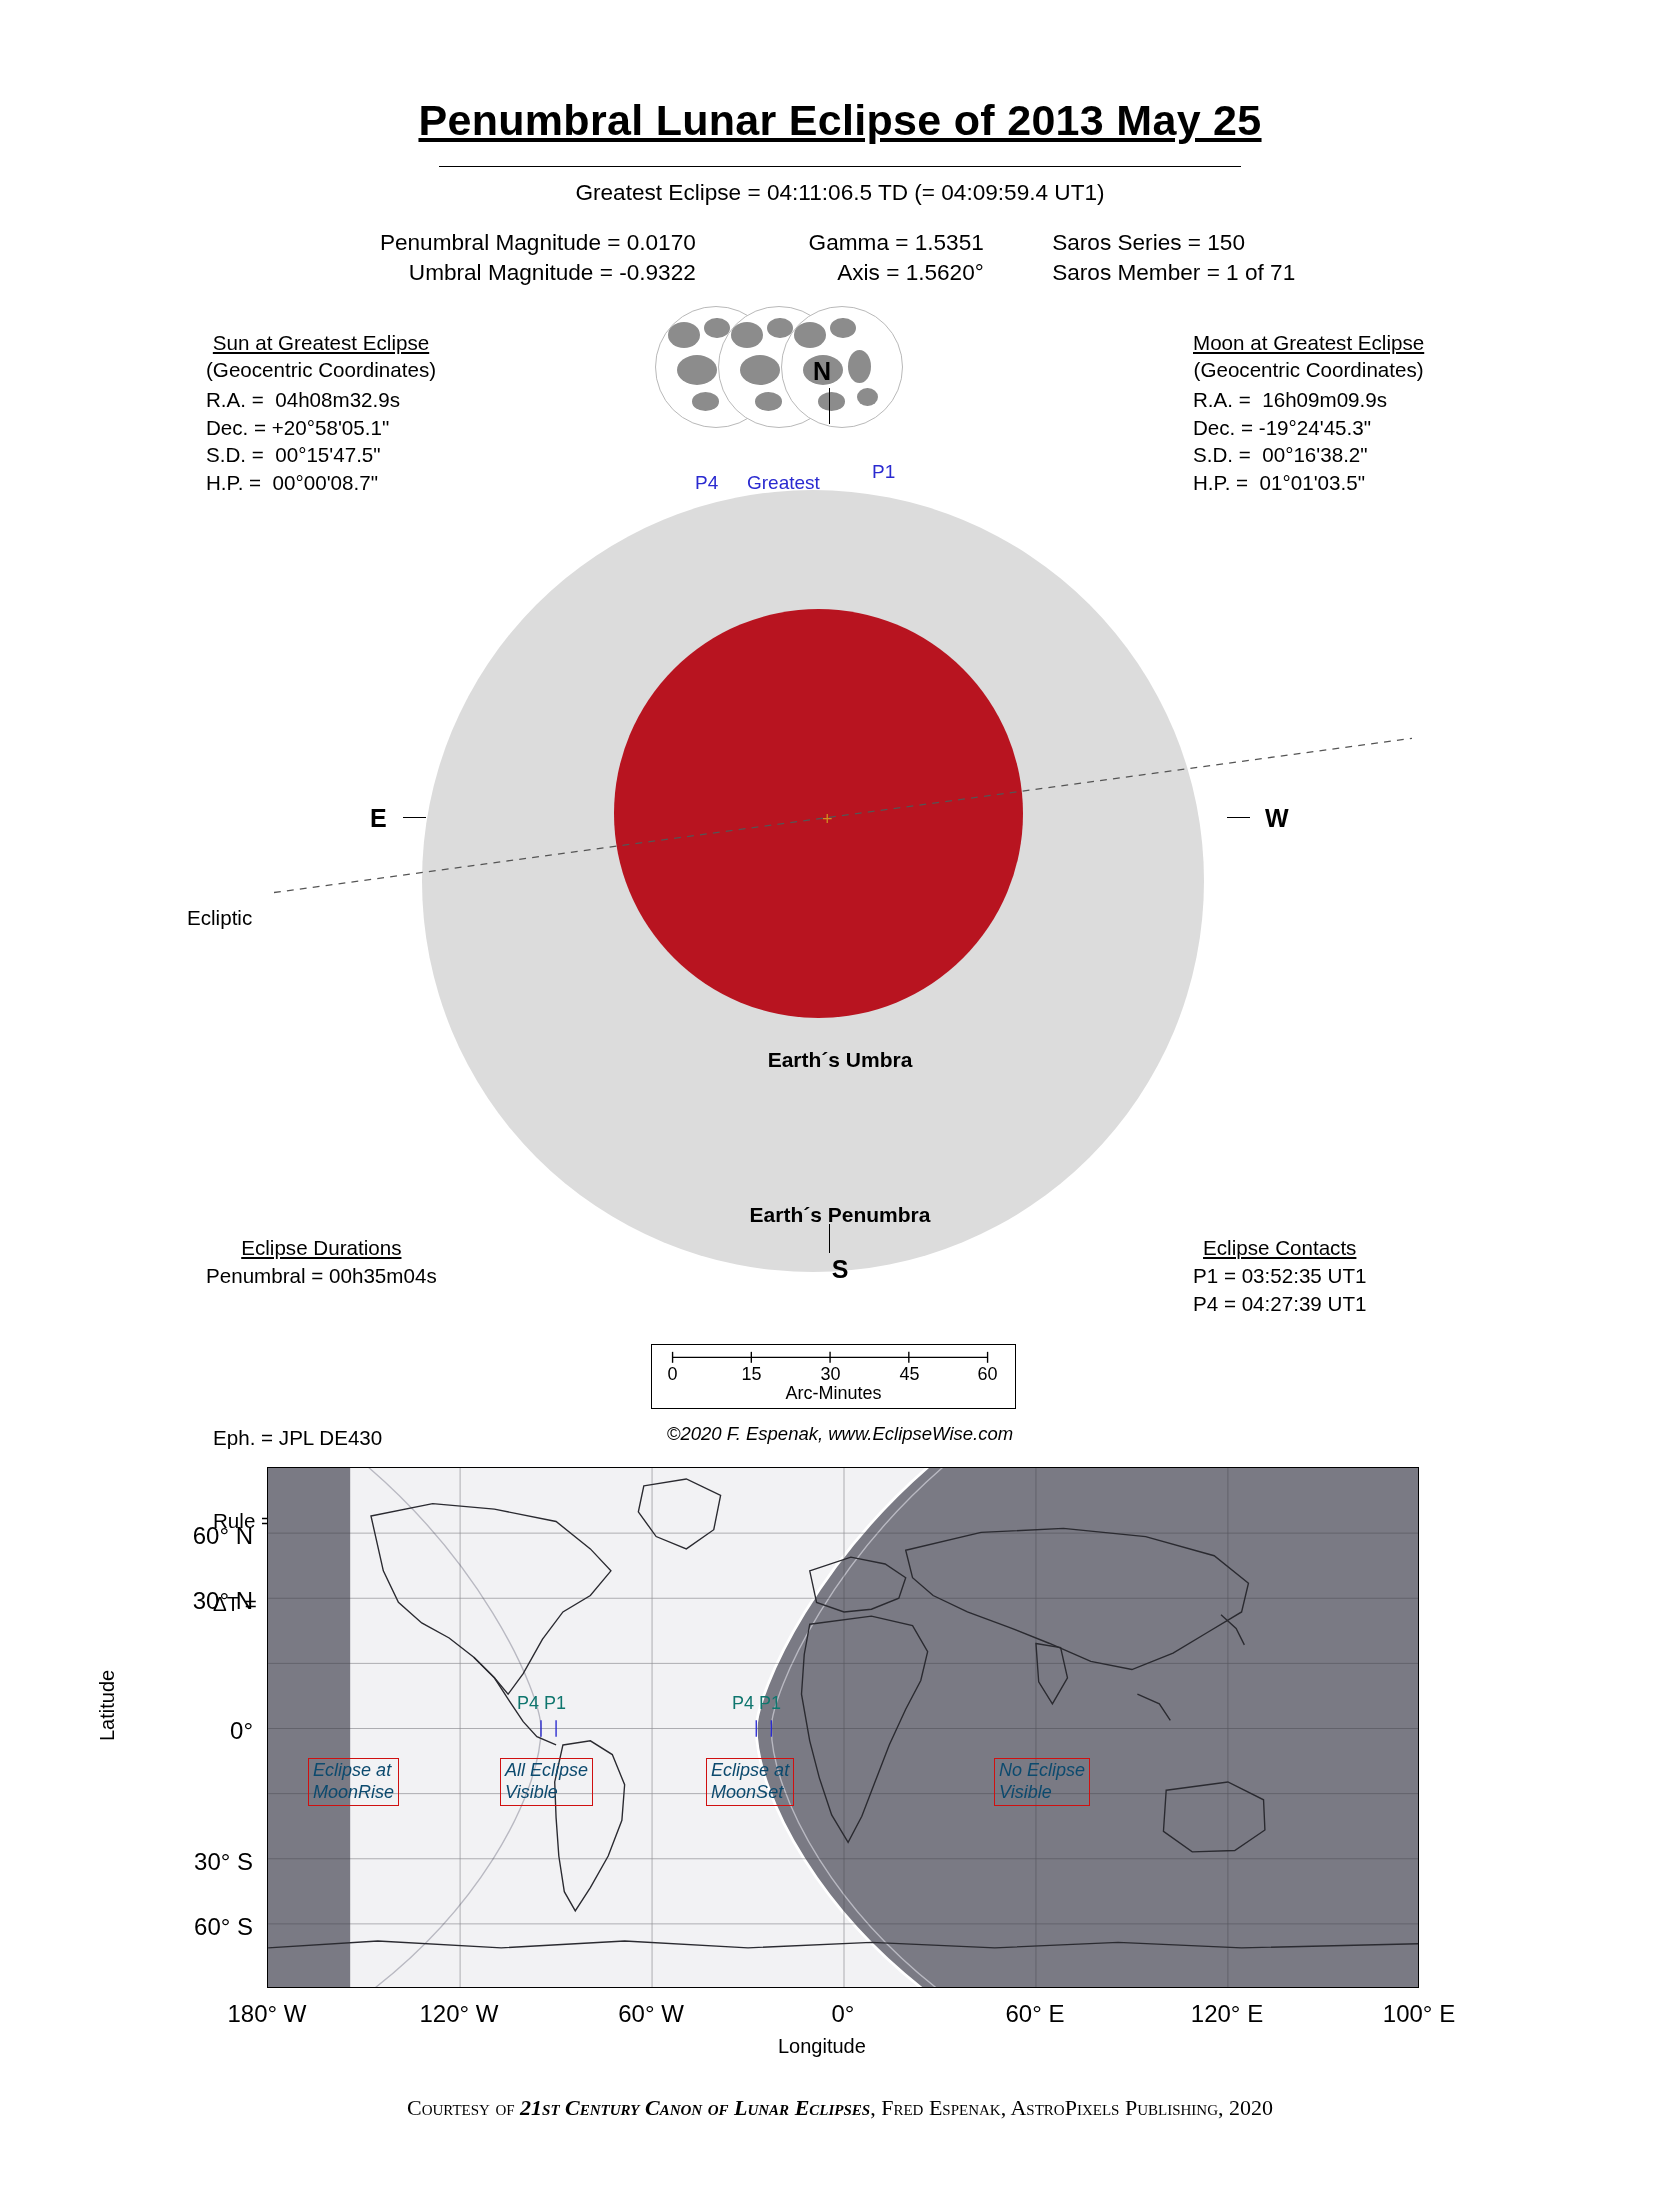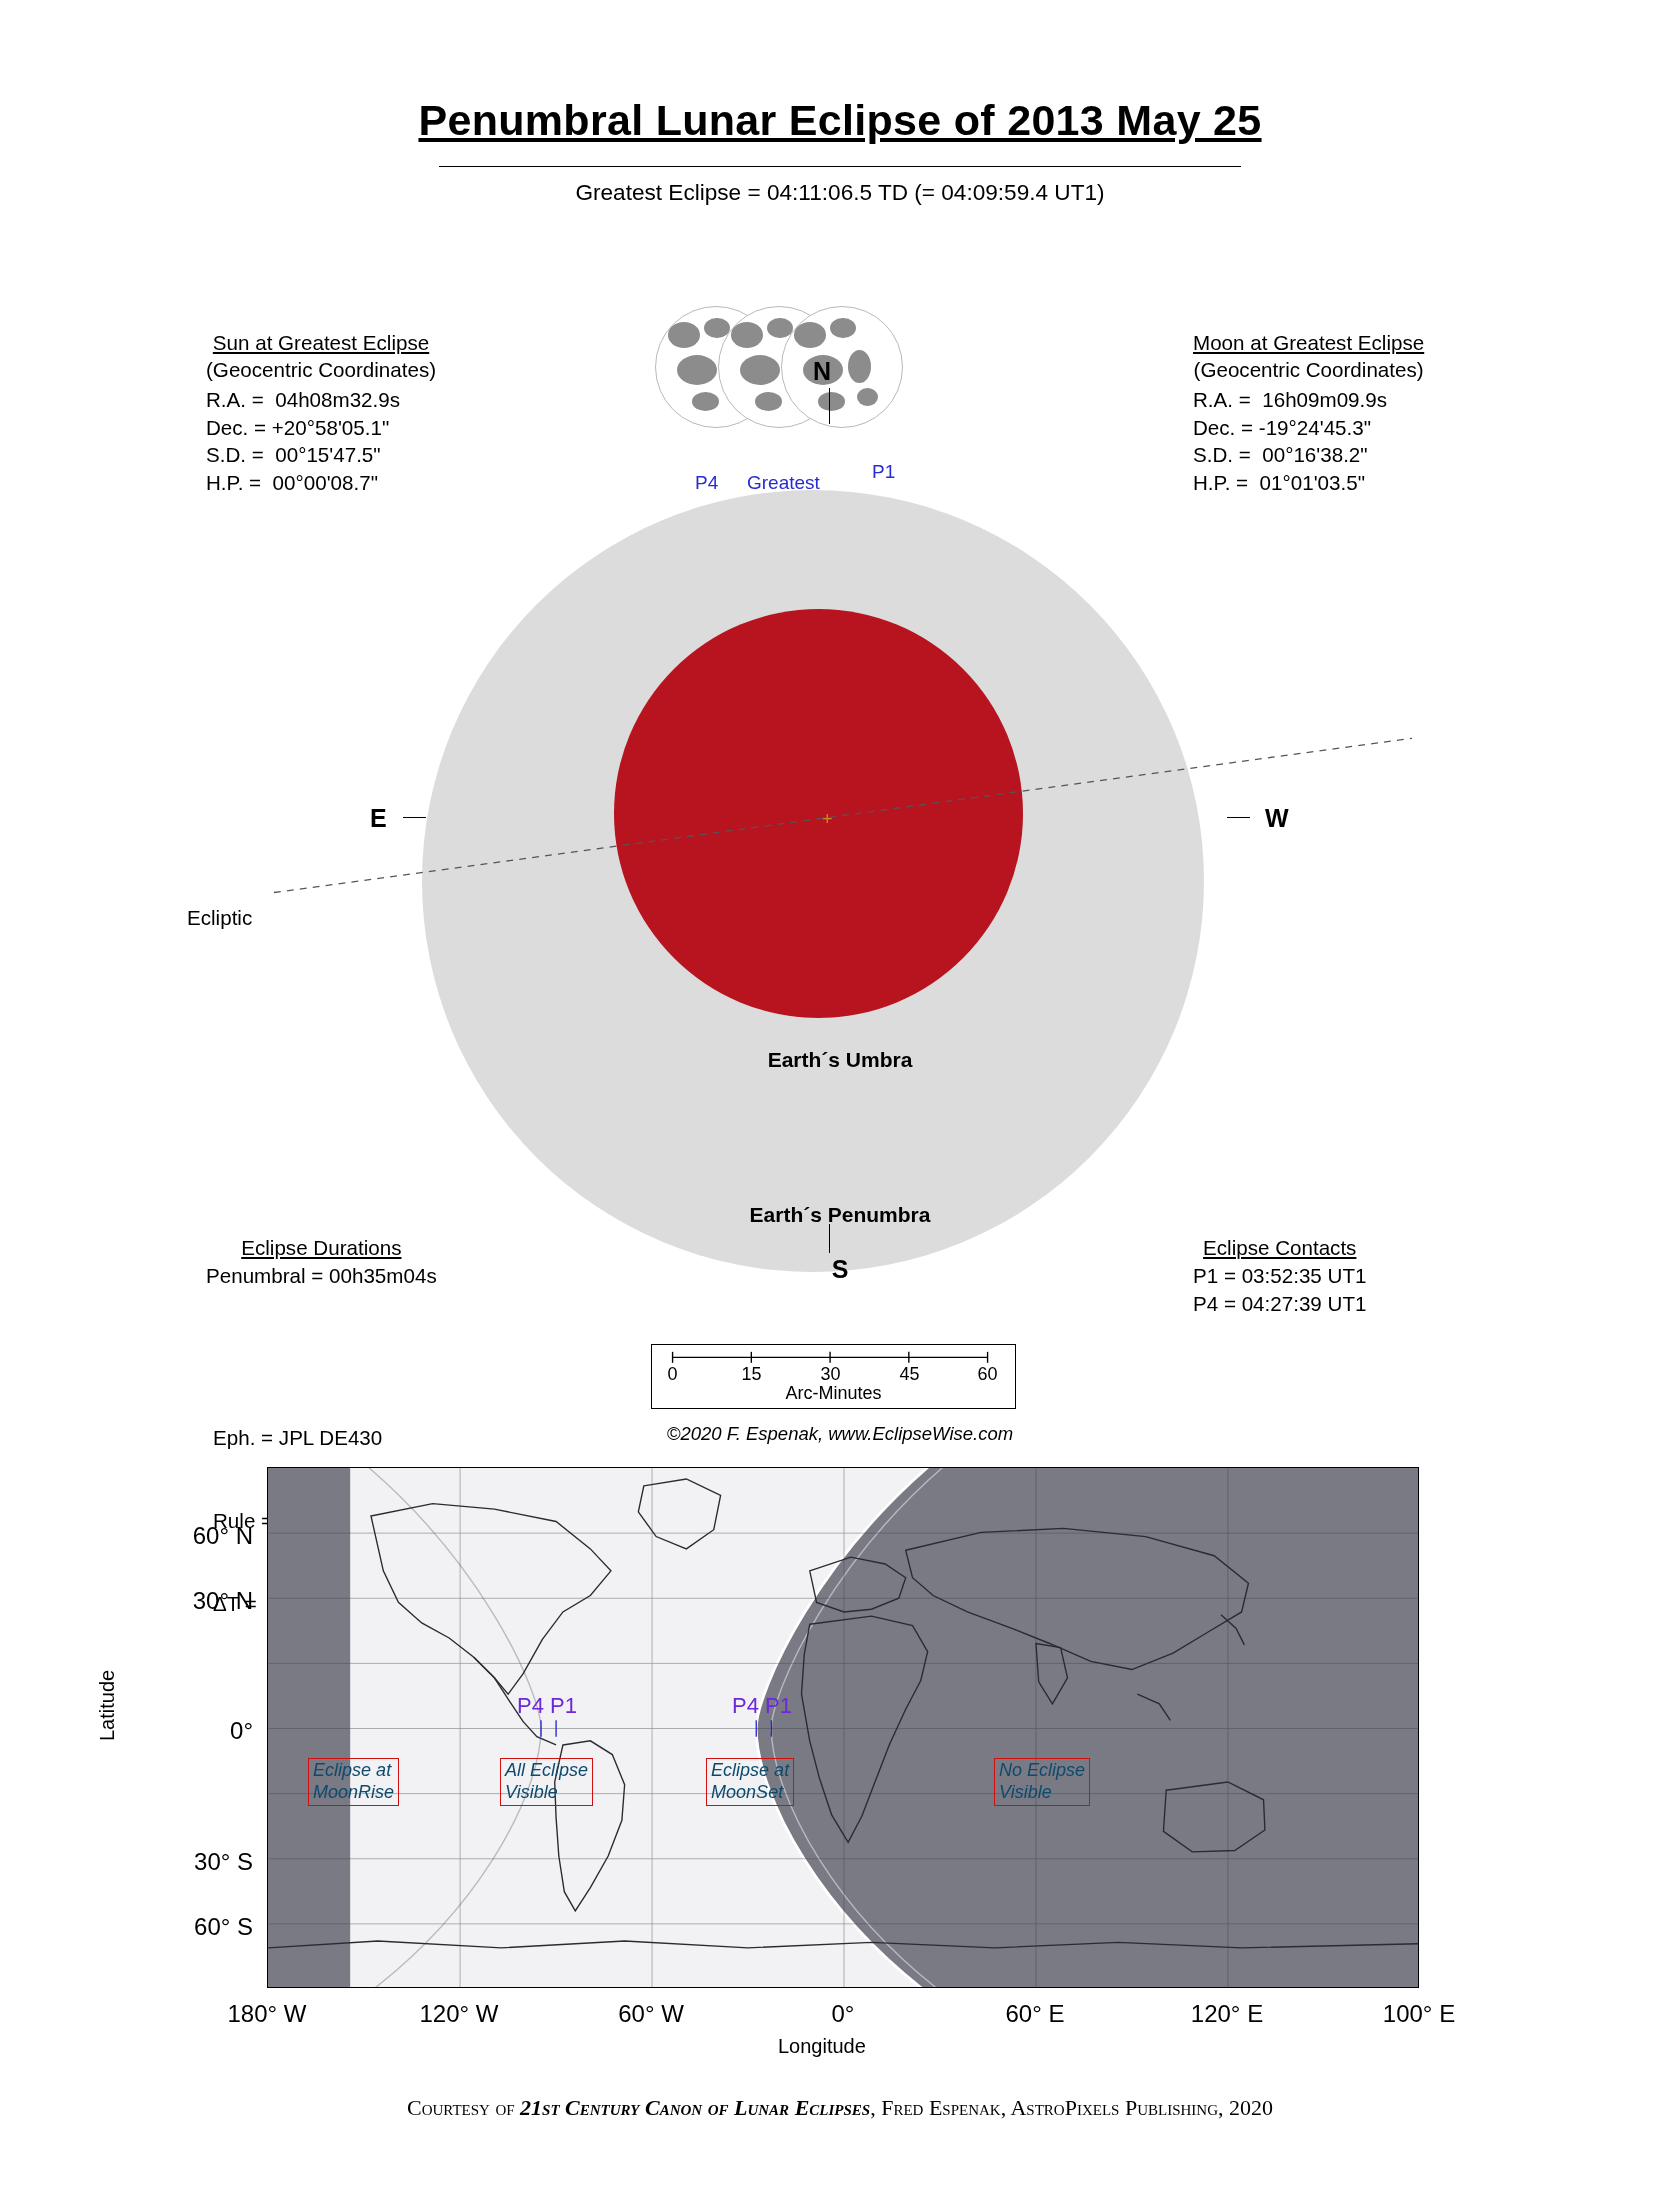--- a/index.html
+++ b/index.html
@@ -250,41 +250,53 @@
   .lat-label { text-align: right; width: 82px; }
   .lon-label { text-align: center; width: 110px; }
   .axis-title { position: absolute; font-size: 20px; }
   .maplbl {
     position: absolute; color: #0c4a6e; font-size: 18px; font-style: italic;
     line-height: 1.2; border: 0.7px solid #d01010; padding: 1.4px 4.1px;
     background: rgba(255,255,255,0.0);
     white-space: pre-line;
   }
   .contactlbl {
-    position: absolute; color: #6d28d9; font-size: 22px;
+    position: absolute; color: #0f766e; font-size: 18px;
   }
 
   
   .footer {
     position: absolute; top: 2095px; left: 0; width: 1680px; text-align:center;
     font-family: "Liberation Serif", serif; font-size: 22px;
   }
   .footer .sc { font-variant: small-caps; }
   .footer .bold-it { font-weight: bold; font-style: italic; }
 </style>
 </head>
 <body>
 
 <div class="page">
 
   <div class="title">Penumbral Lunar Eclipse of  2013 May 25</div>
   <div class="title-rule"></div>
 
   <div class="greatest">Greatest Eclipse =  04:11:06.5 TD   (= 04:09:59.4 UT1)</div>
 
+  <div class="hdr-grid">
+    <div class="hdr-row">
+      <div class="hdr-c1">Penumbral Magnitude =  0.0170</div>
+      <div class="hdr-c2">Gamma =  1.5351</div>
+      <div class="hdr-c3">Saros Series = 150</div>
+    </div>
+    <div class="hdr-row">
+      <div class="hdr-c1">Umbral Magnitude = -0.9322</div>
+      <div class="hdr-c2">Axis =  1.5620°</div>
+      <div class="hdr-c3">Saros Member =  1 of 71</div>
+    </div>
+  </div>
 
   <div class="info-block" id="sun-block">
     <div class="info-title">Sun at Greatest Eclipse</div>
     <div class="info-sub">(Geocentric Coordinates)</div>
     <div class="info-line">R.A. =  04h08m32.9s</div>
     <div class="info-line">Dec. = +20°58'05.1"</div>
     <div class="info-line">S.D. =  00°15'47.5"</div>
     <div class="info-line">H.P. =  00°00'08.7"</div>
   </div>
 

